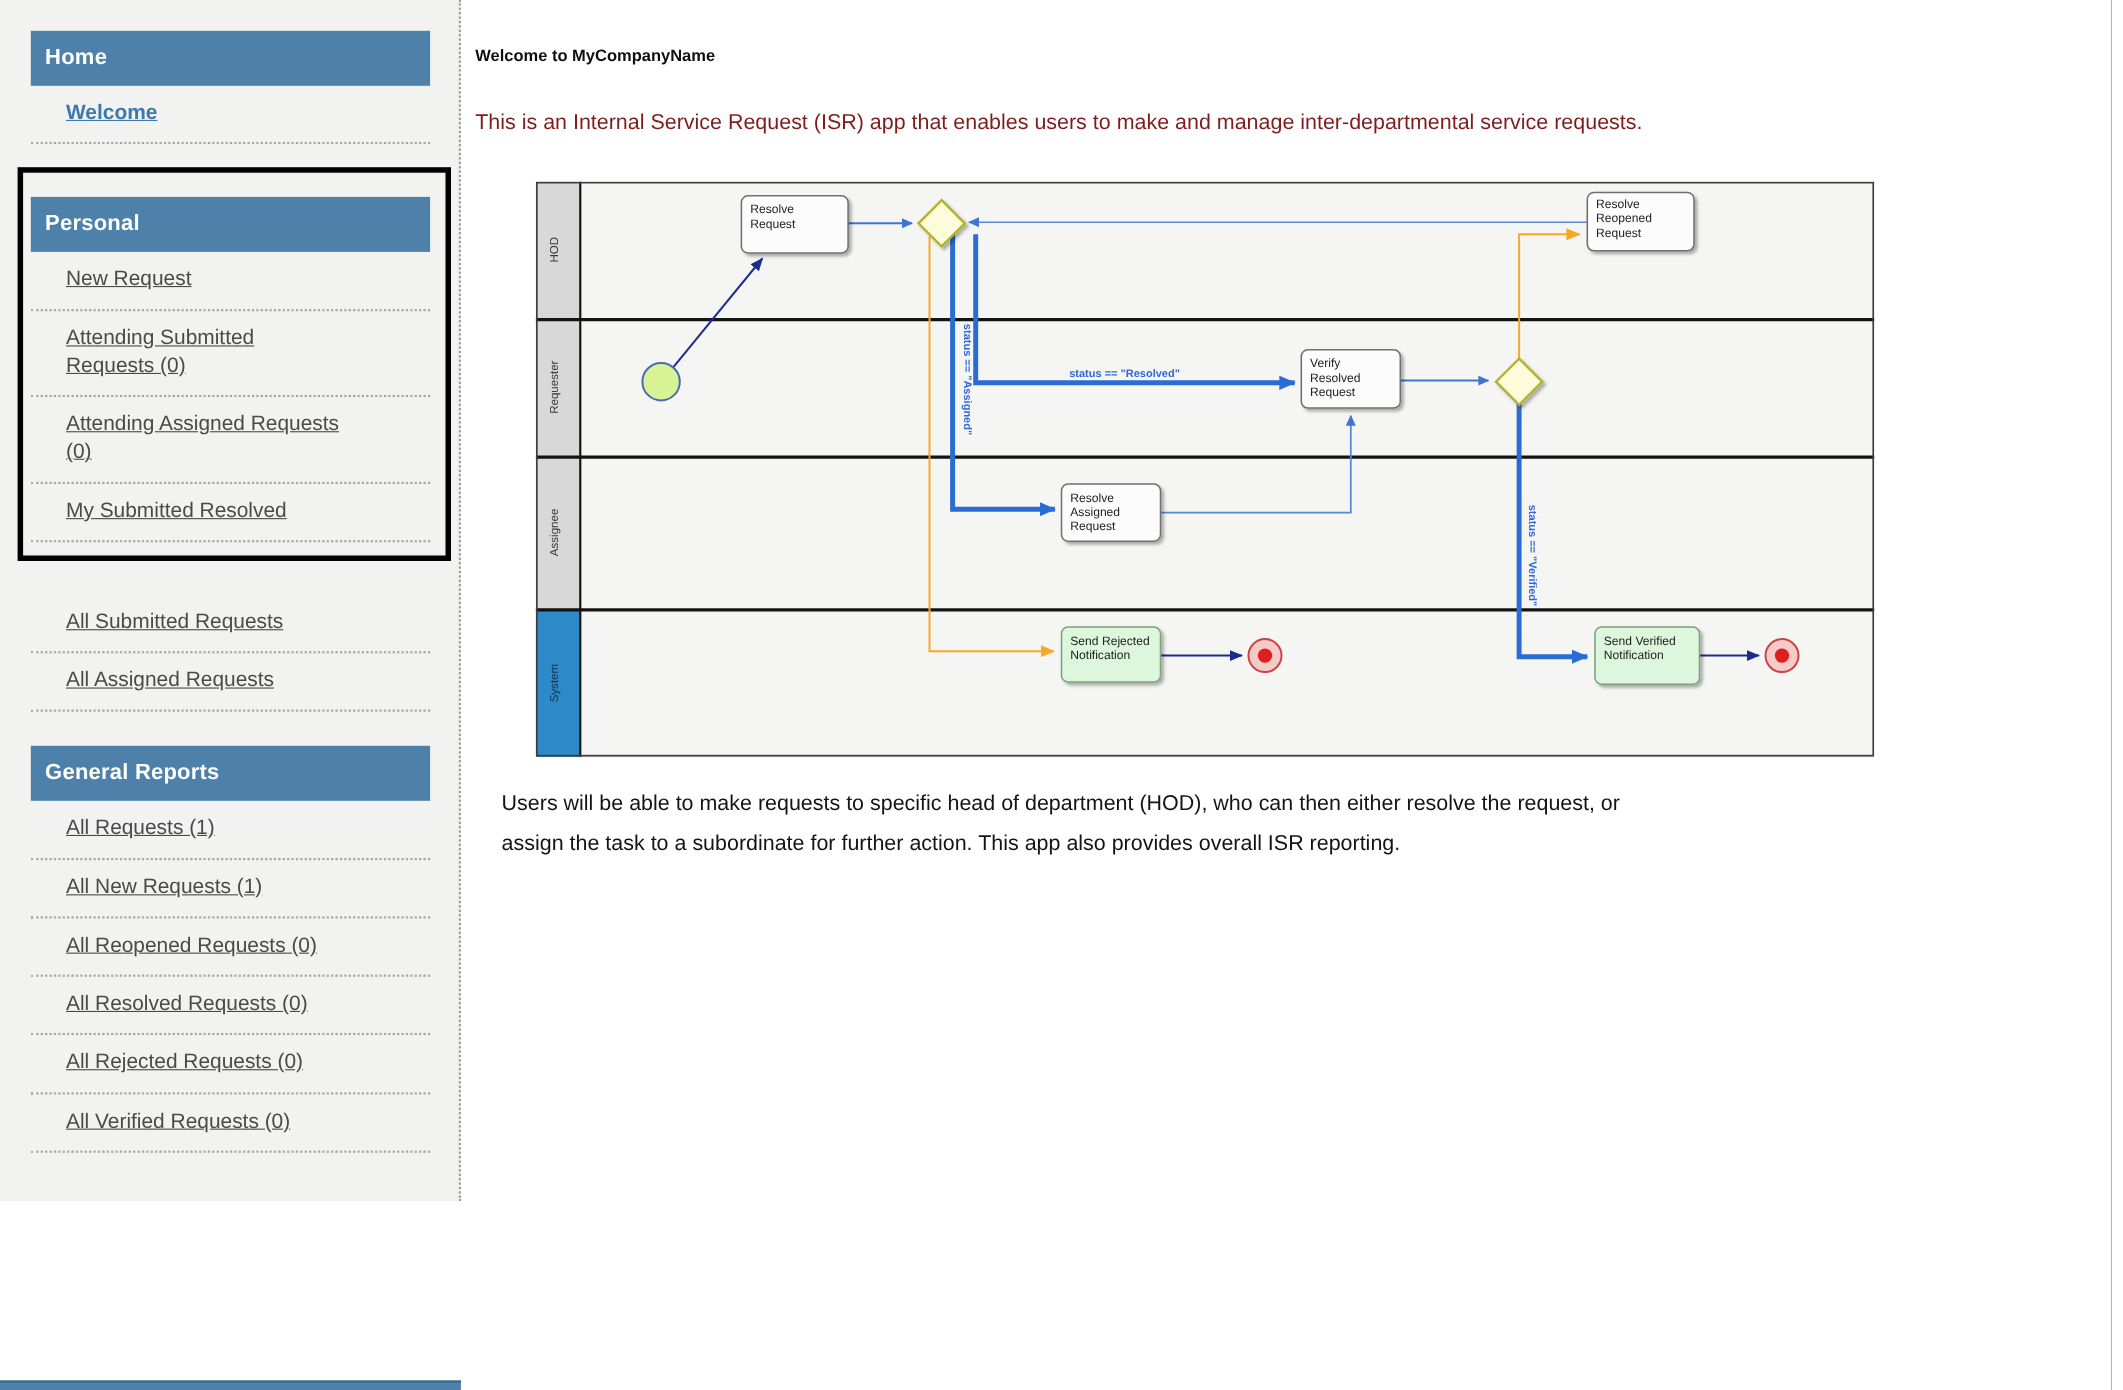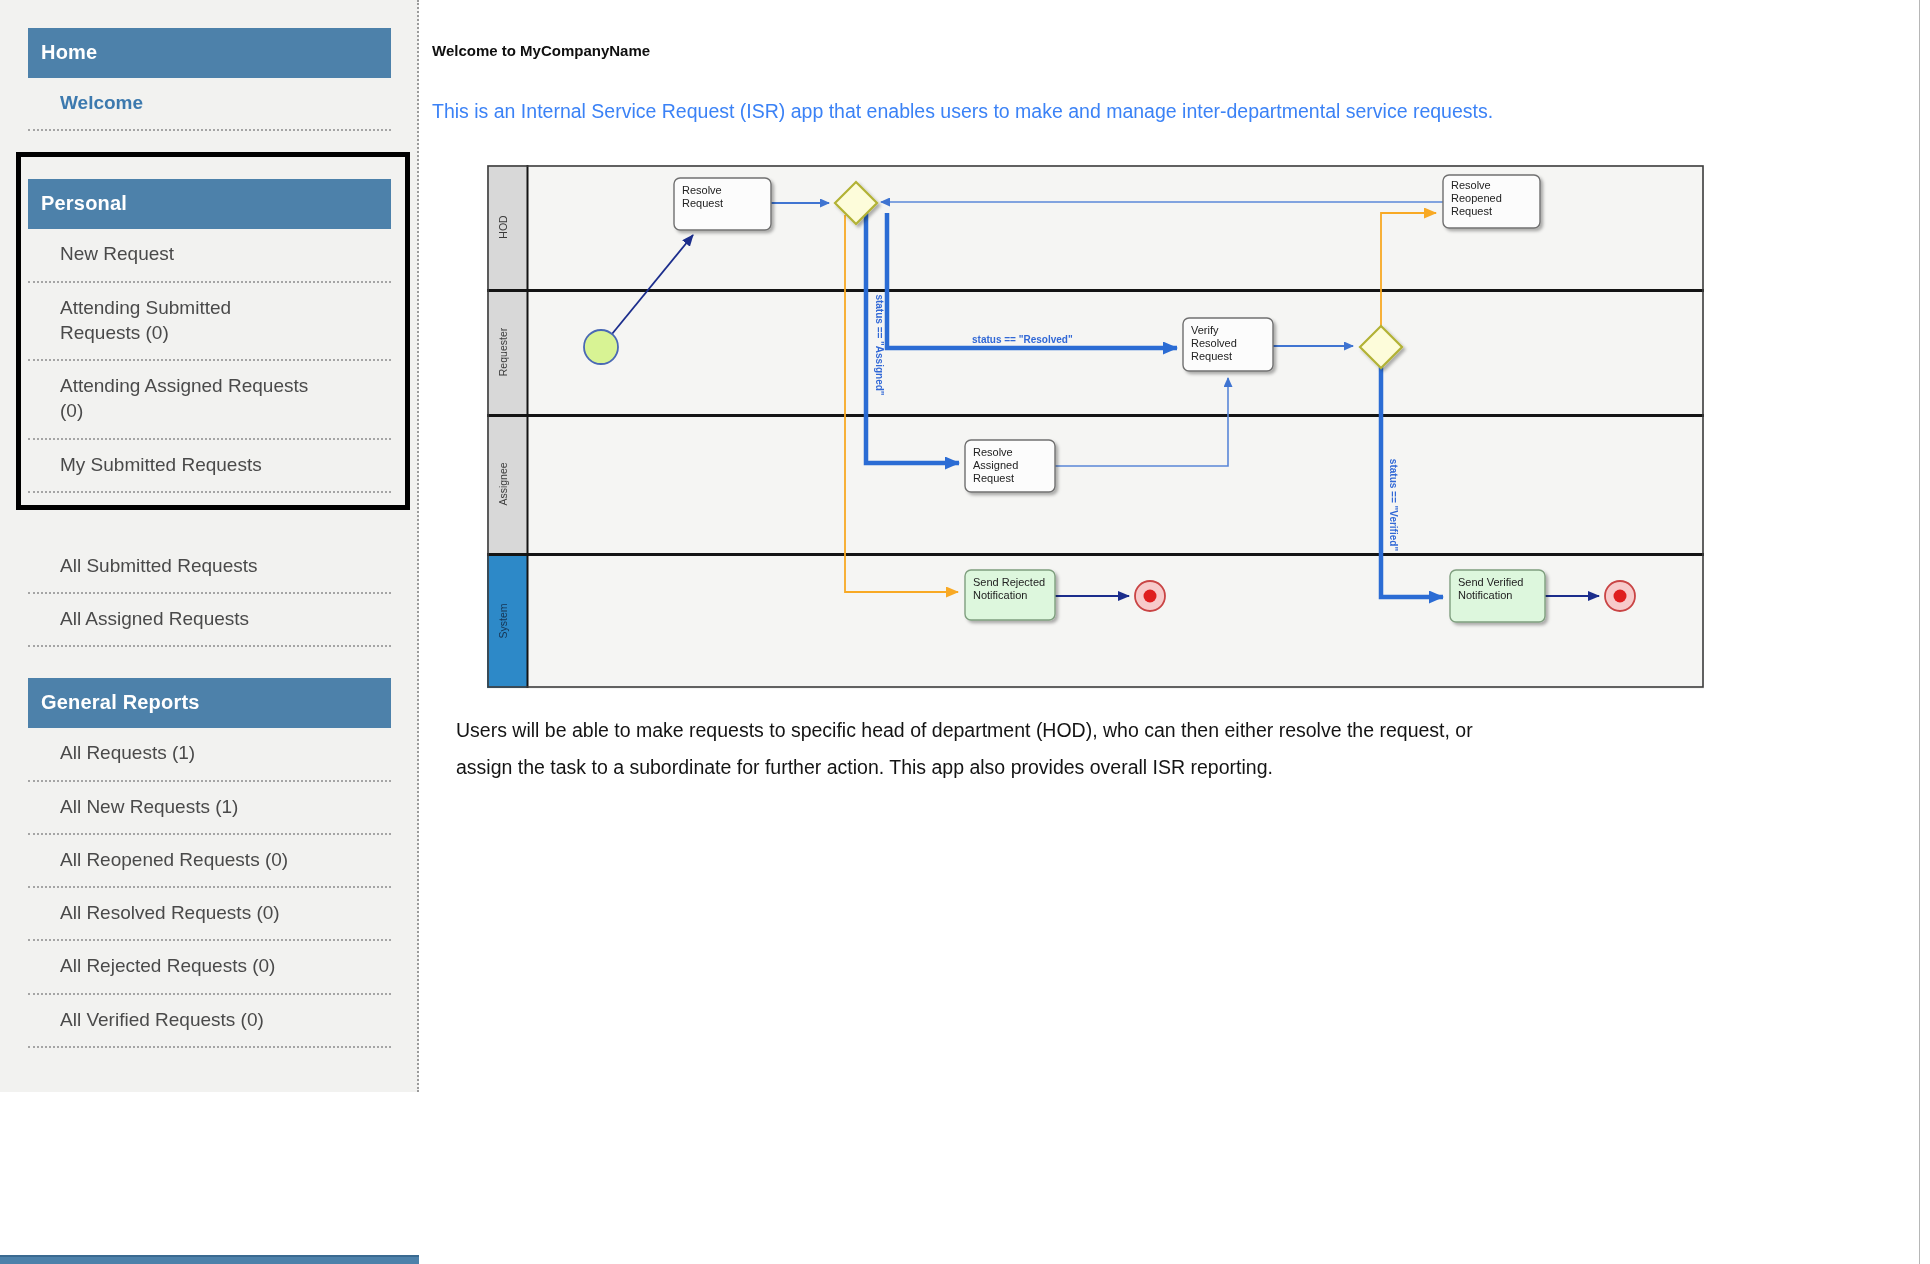--- a/index.html
+++ b/index.html
@@ -19,20 +19,21 @@
   .section{margin-bottom:31px;}
   .section-header{
     background:#4d81aa;color:#ffffff;font-weight:bold;font-size:20px;
     padding:13px 10px 14px 13px;letter-spacing:.2px;
   }
   .nav-item{
     font-size:19px;color:#4a4a4a;line-height:1.33;
     padding:12px 0 14px 32px;
     border-bottom:2px dotted #a5a5a5;
     cursor:pointer;
+    text-decoration:underline;
   }
   .nav-item .label{display:block;max-width:252px;}
   .nav-item.active{color:#3c79ae;font-weight:bold;}
   .section.focused{
     border:5px solid #000000;
     margin:-10px -19px 31px -12px;
     padding:22px 14px 12px 7px;
   }
   .sidebar-bottom-bar{
     position:absolute;left:0;bottom:0;width:419px;height:9px;
@@ -41,21 +42,21 @@
   .right-edge-line{
     position:absolute;left:1919px;top:0;width:1px;height:1264px;background:#b6b6b6;
   }
   
   .page-heading{
     position:absolute;left:432px;top:42px;margin:0;
     font-size:15px;font-weight:bold;color:#0f0f0f;
   }
   .intro-text{
     position:absolute;left:432px;top:100px;margin:0;width:1450px;
-    font-size:19.5px;color:#3b82f6;
+    font-size:19.5px;color:#7f1d1d;
   }
   .outro-text{
     position:absolute;left:456px;top:712px;margin:0;width:1460px;
     font-size:19.5px;color:#141414;line-height:37px;
   }
   .diagram-wrap{
     position:absolute;left:487px;top:165px;width:1217px;height:524px;
   }
   svg text{font-family:"Liberation Sans","DejaVu Sans",sans-serif;}
   .task-text{font-size:11px;fill:#222222;}
@@ -80,21 +81,21 @@
     <div class="nav-item">
       <span class="label">New Request</span>
     </div>
     <div class="nav-item">
       <span class="label">Attending Submitted Requests (0)</span>
     </div>
     <div class="nav-item">
       <span class="label">Attending Assigned Requests (0)</span>
     </div>
     <div class="nav-item">
-      <span class="label">My Submitted Requests</span>
+      <span class="label">My Submitted Resolved</span>
     </div>
   </div>
 
   <div class="section">
     <div class="nav-item">
       <span class="label">All Submitted Requests</span>
     </div>
     <div class="nav-item">
       <span class="label">All Assigned Requests</span>
     </div>

